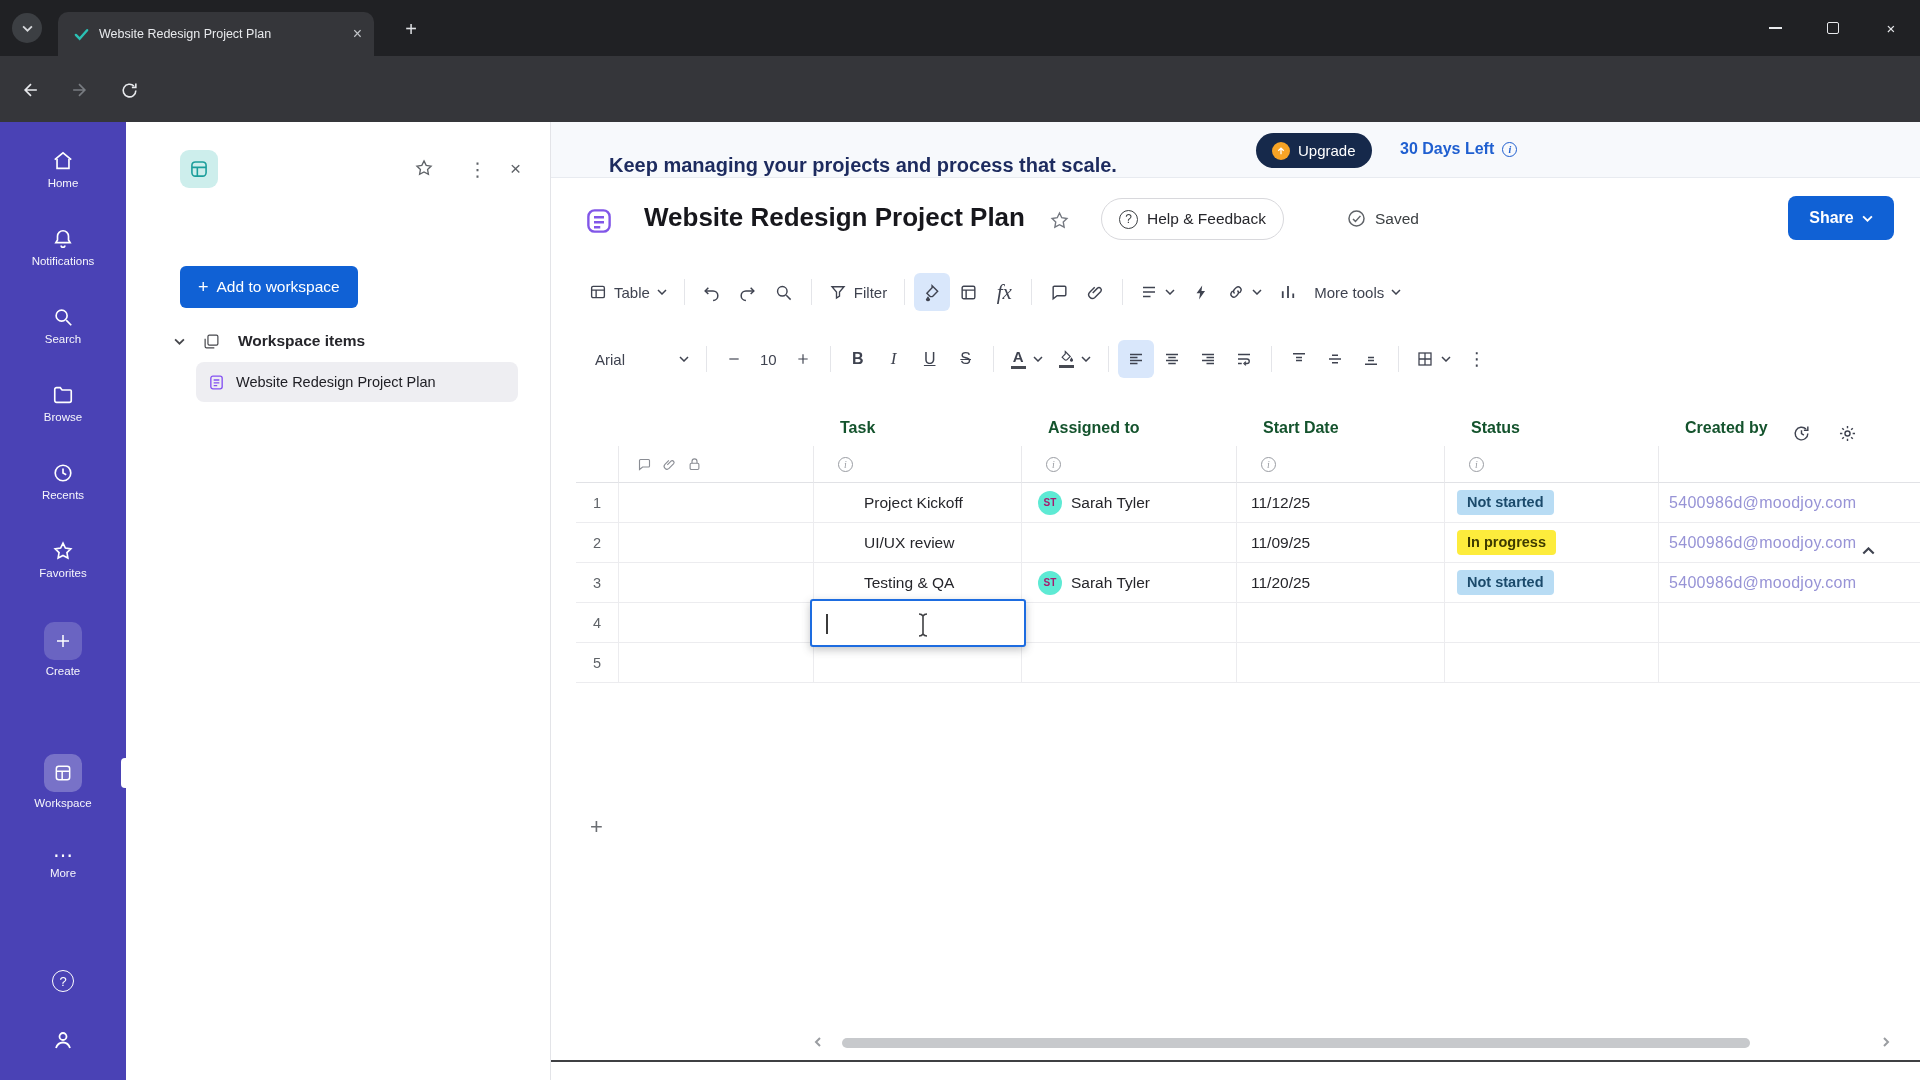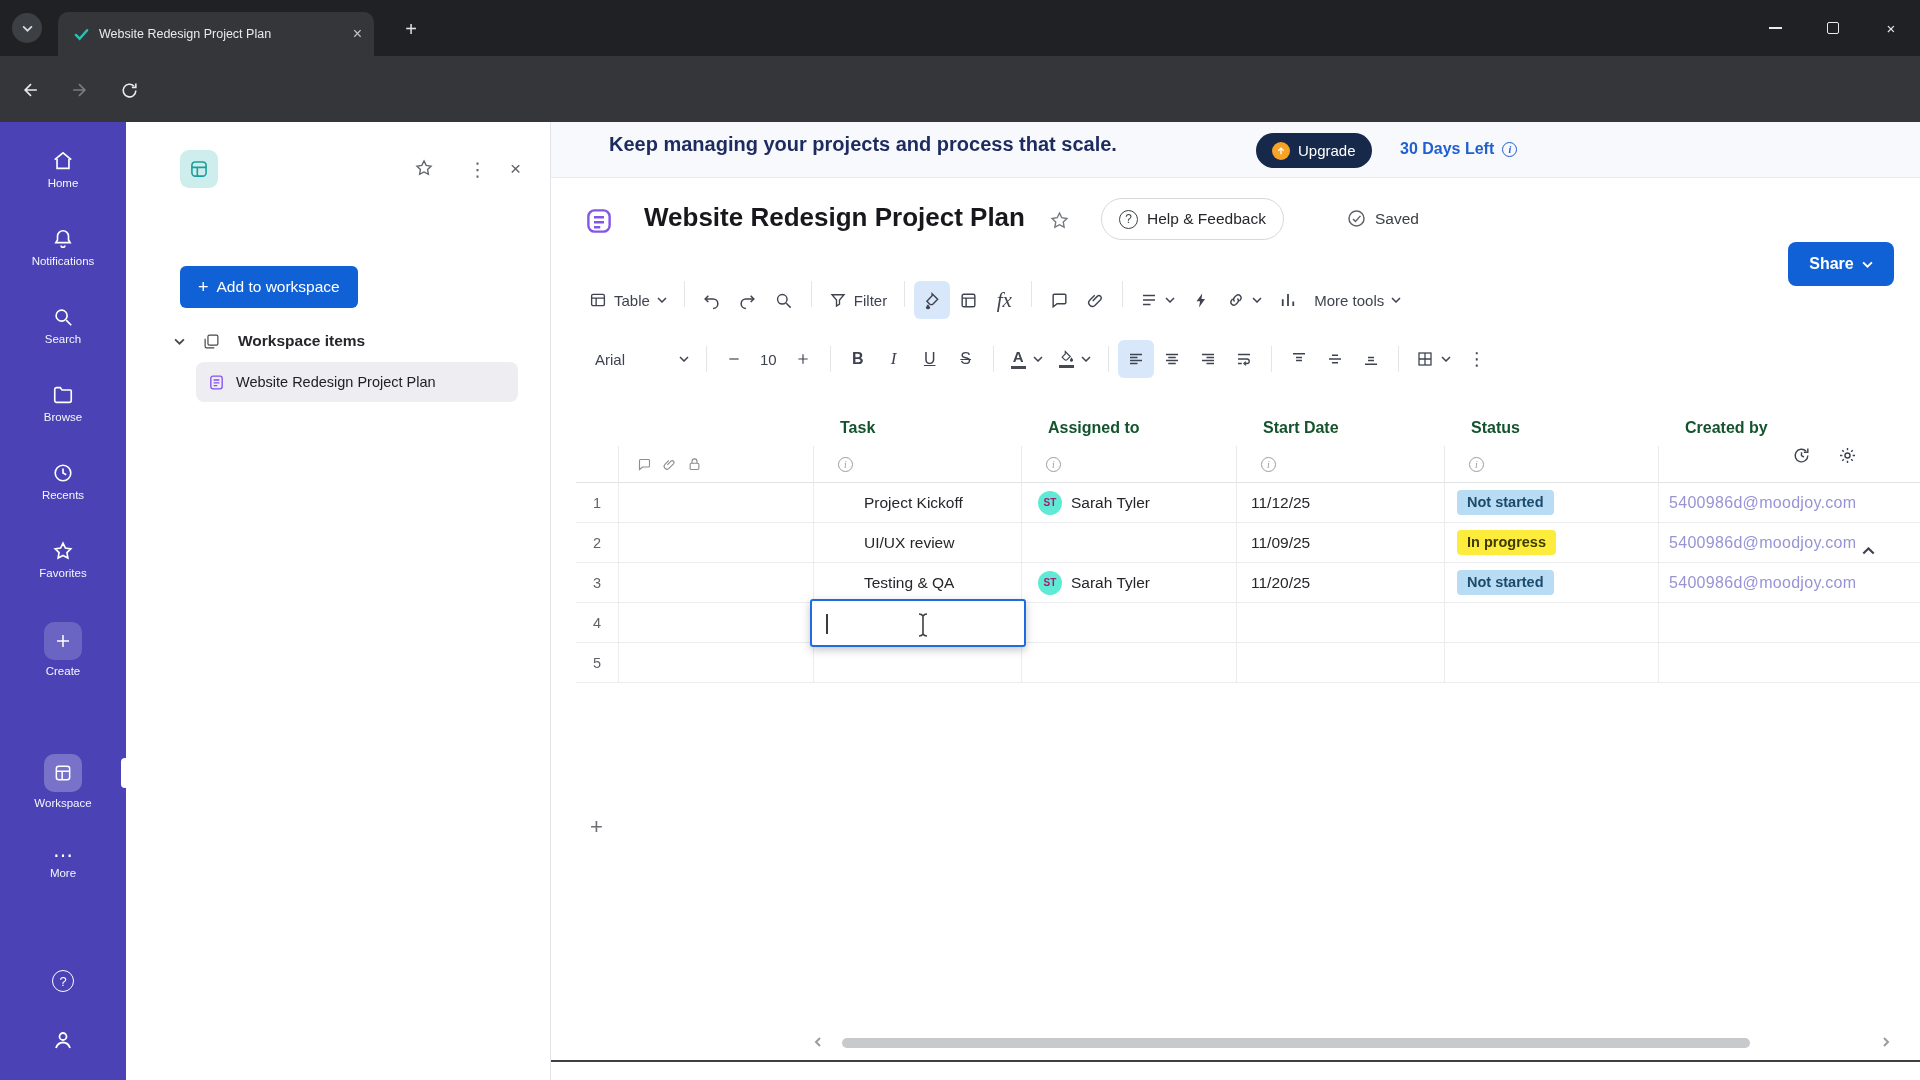--- a/index.html
+++ b/index.html
@@ -41,34 +41,34 @@
   .panel-title { position:absolute; left:54px; top:100px; width:350px; font-size:25px; font-weight:700; color:#1c1c21; letter-spacing:.2px; }
   .addws { position:absolute; left:54px; top:144px; height:42px; padding:0 18px; background:#1061d5; color:#fff; border:none; border-radius:6px; font-size:15.5px; display:flex; align-items:center; gap:8px; font-family:inherit; }
   .ws-section { position:absolute; left:48px; top:210px; display:flex; align-items:center; gap:18px; color:#26262b; font-size:15.5px; font-weight:700; }
   .ws-item { position:absolute; left:70px; top:240px; width:322px; height:40px; background:#eeeef2; border-radius:8px; display:flex; align-items:center; padding:0 12px; gap:11px; }
   .ws-item-label { font-size:14.5px; color:#202026; white-space:nowrap; overflow:hidden; }
 
   
   .main { position:absolute; left:551px; top:122px; width:1369px; height:958px; background:#fff; }
 
   .banner { position:absolute; left:0; top:0; width:1369px; height:56px; background:#f7f9fc; border-bottom:1px solid #e8ebf0; }
-  .banner-msg { position:absolute; left:58px; top:11px; font-size:20px; font-weight:700; color:#1d2b5f; }
+  .banner-msg { position:absolute; left:58px; top:32px; font-size:20px; font-weight:700; color:#1d2b5f; }
   .upgrade { position:absolute; left:705px; top:11px; height:35px; border-radius:18px; background:#16294b; color:#fff; border:none; display:flex; align-items:center; gap:8px; padding:0 16px; font-size:15px; font-family:inherit; }
   .upicon { width:18px; height:18px; border-radius:50%; background:#f7a325; display:flex; align-items:center; justify-content:center; }
   .daysleft { position:absolute; left:849px; top:18px; font-size:16px; font-weight:700; color:#1f5fd0; display:flex; align-items:center; gap:8px; }
 
   .sheethead { position:absolute; left:0; top:56px; width:1369px; height:85px; background:#fff; }
   .sheet-icon { position:absolute; left:33px; top:28px; color:#8156e8; }
   .sheet-title { position:absolute; left:93px; top:24px; font-size:26px; font-weight:700; color:#17171c; }
   .title-star { position:absolute; left:498px; top:32px; color:#747880; }
   .helppill { position:absolute; left:550px; top:20px; height:42px; border:1px solid #d8d8dc; border-radius:21px; background:#fff; display:flex; align-items:center; gap:9px; padding:0 17px; font-size:15.5px; color:#26262b; font-family:inherit; }
   .savedwrap { position:absolute; left:795px; top:30px; display:flex; align-items:center; gap:8px; color:#3c4043; font-size:15.5px; }
-  .sharebtn { position:absolute; left:1237px; top:18px; width:106px; height:44px; background:#1061d5; border:none; border-radius:8px; color:#fff; font-size:16px; font-weight:600; display:flex; align-items:center; justify-content:center; gap:8px; font-family:inherit;margin-top:46px; }
-
-  .toolbar1 { position:absolute; left:0; top:159px; width:1369px; height:66px; display:flex; padding-left:30px; }
+  .sharebtn { position:absolute; left:1237px; top:18px; width:106px; height:44px; background:#1061d5; border:none; border-radius:8px; color:#fff; font-size:16px; font-weight:600; display:flex; align-items:center; justify-content:center; gap:8px; font-family:inherit; }
+
+  .toolbar1 { position:absolute; left:0; top:137px; width:1369px; height:66px; display:flex; align-items:center; padding-left:30px; }
   .toolbar2 { position:absolute; left:0; top:207px; width:1369px; height:60px; display:flex; align-items:center; padding-left:36px; }
   .tool { height:38px; min-width:36px; display:flex; align-items:center; justify-content:center; gap:7px; padding:0 8px; color:#3f4350; font-size:15px; border-radius:6px; background:transparent; border:none; font-family:inherit; }
   .tool.active { background:#d9e7fb; }
   .tdiv { width:1px; height:26px; background:#e4e5e9; margin:0 9px; flex:none; }
   .glyphB { font-weight:800; font-size:16px; }
   .glyphI { font-style:italic; font-family:"Liberation Serif", serif; font-size:17px; }
   .glyphU { text-decoration:underline; font-size:16px; }
   .glyphS { text-decoration:line-through; font-size:16px; }
   .fxi { font-style:italic; font-family:"Liberation Serif", serif; font-size:21px; }
   .acolor { display:flex; flex-direction:column; align-items:center; line-height:1; }

